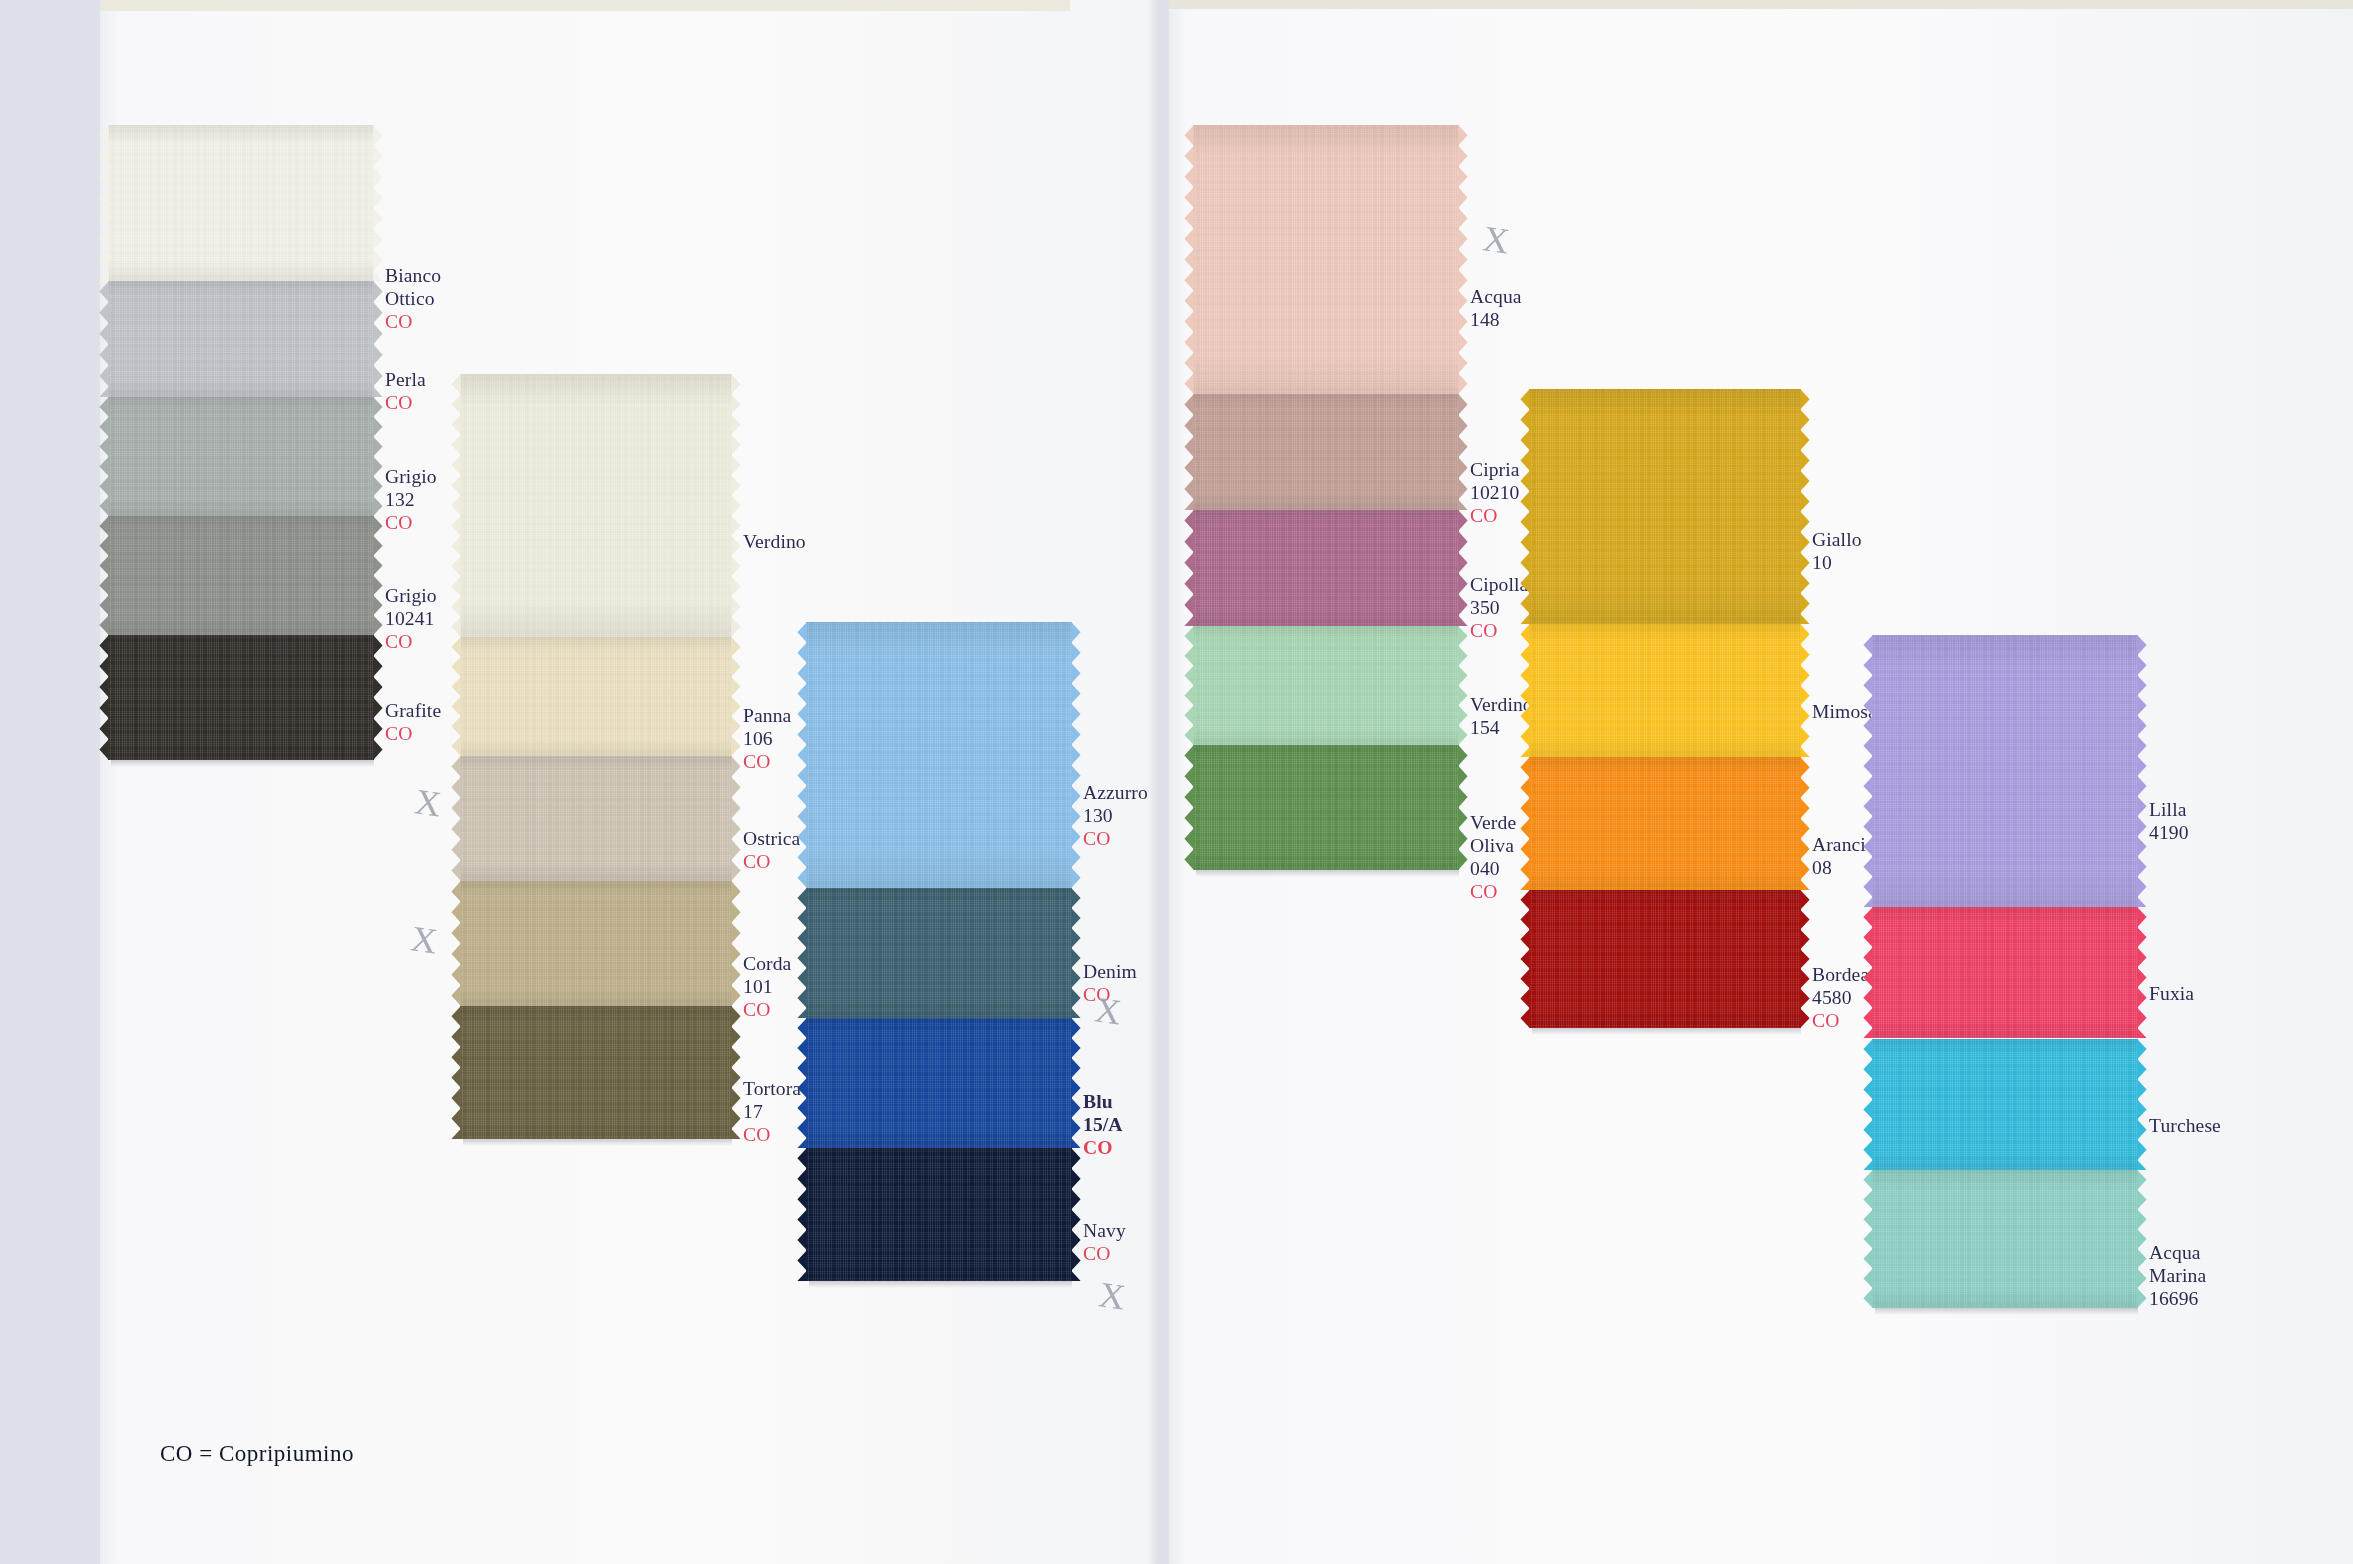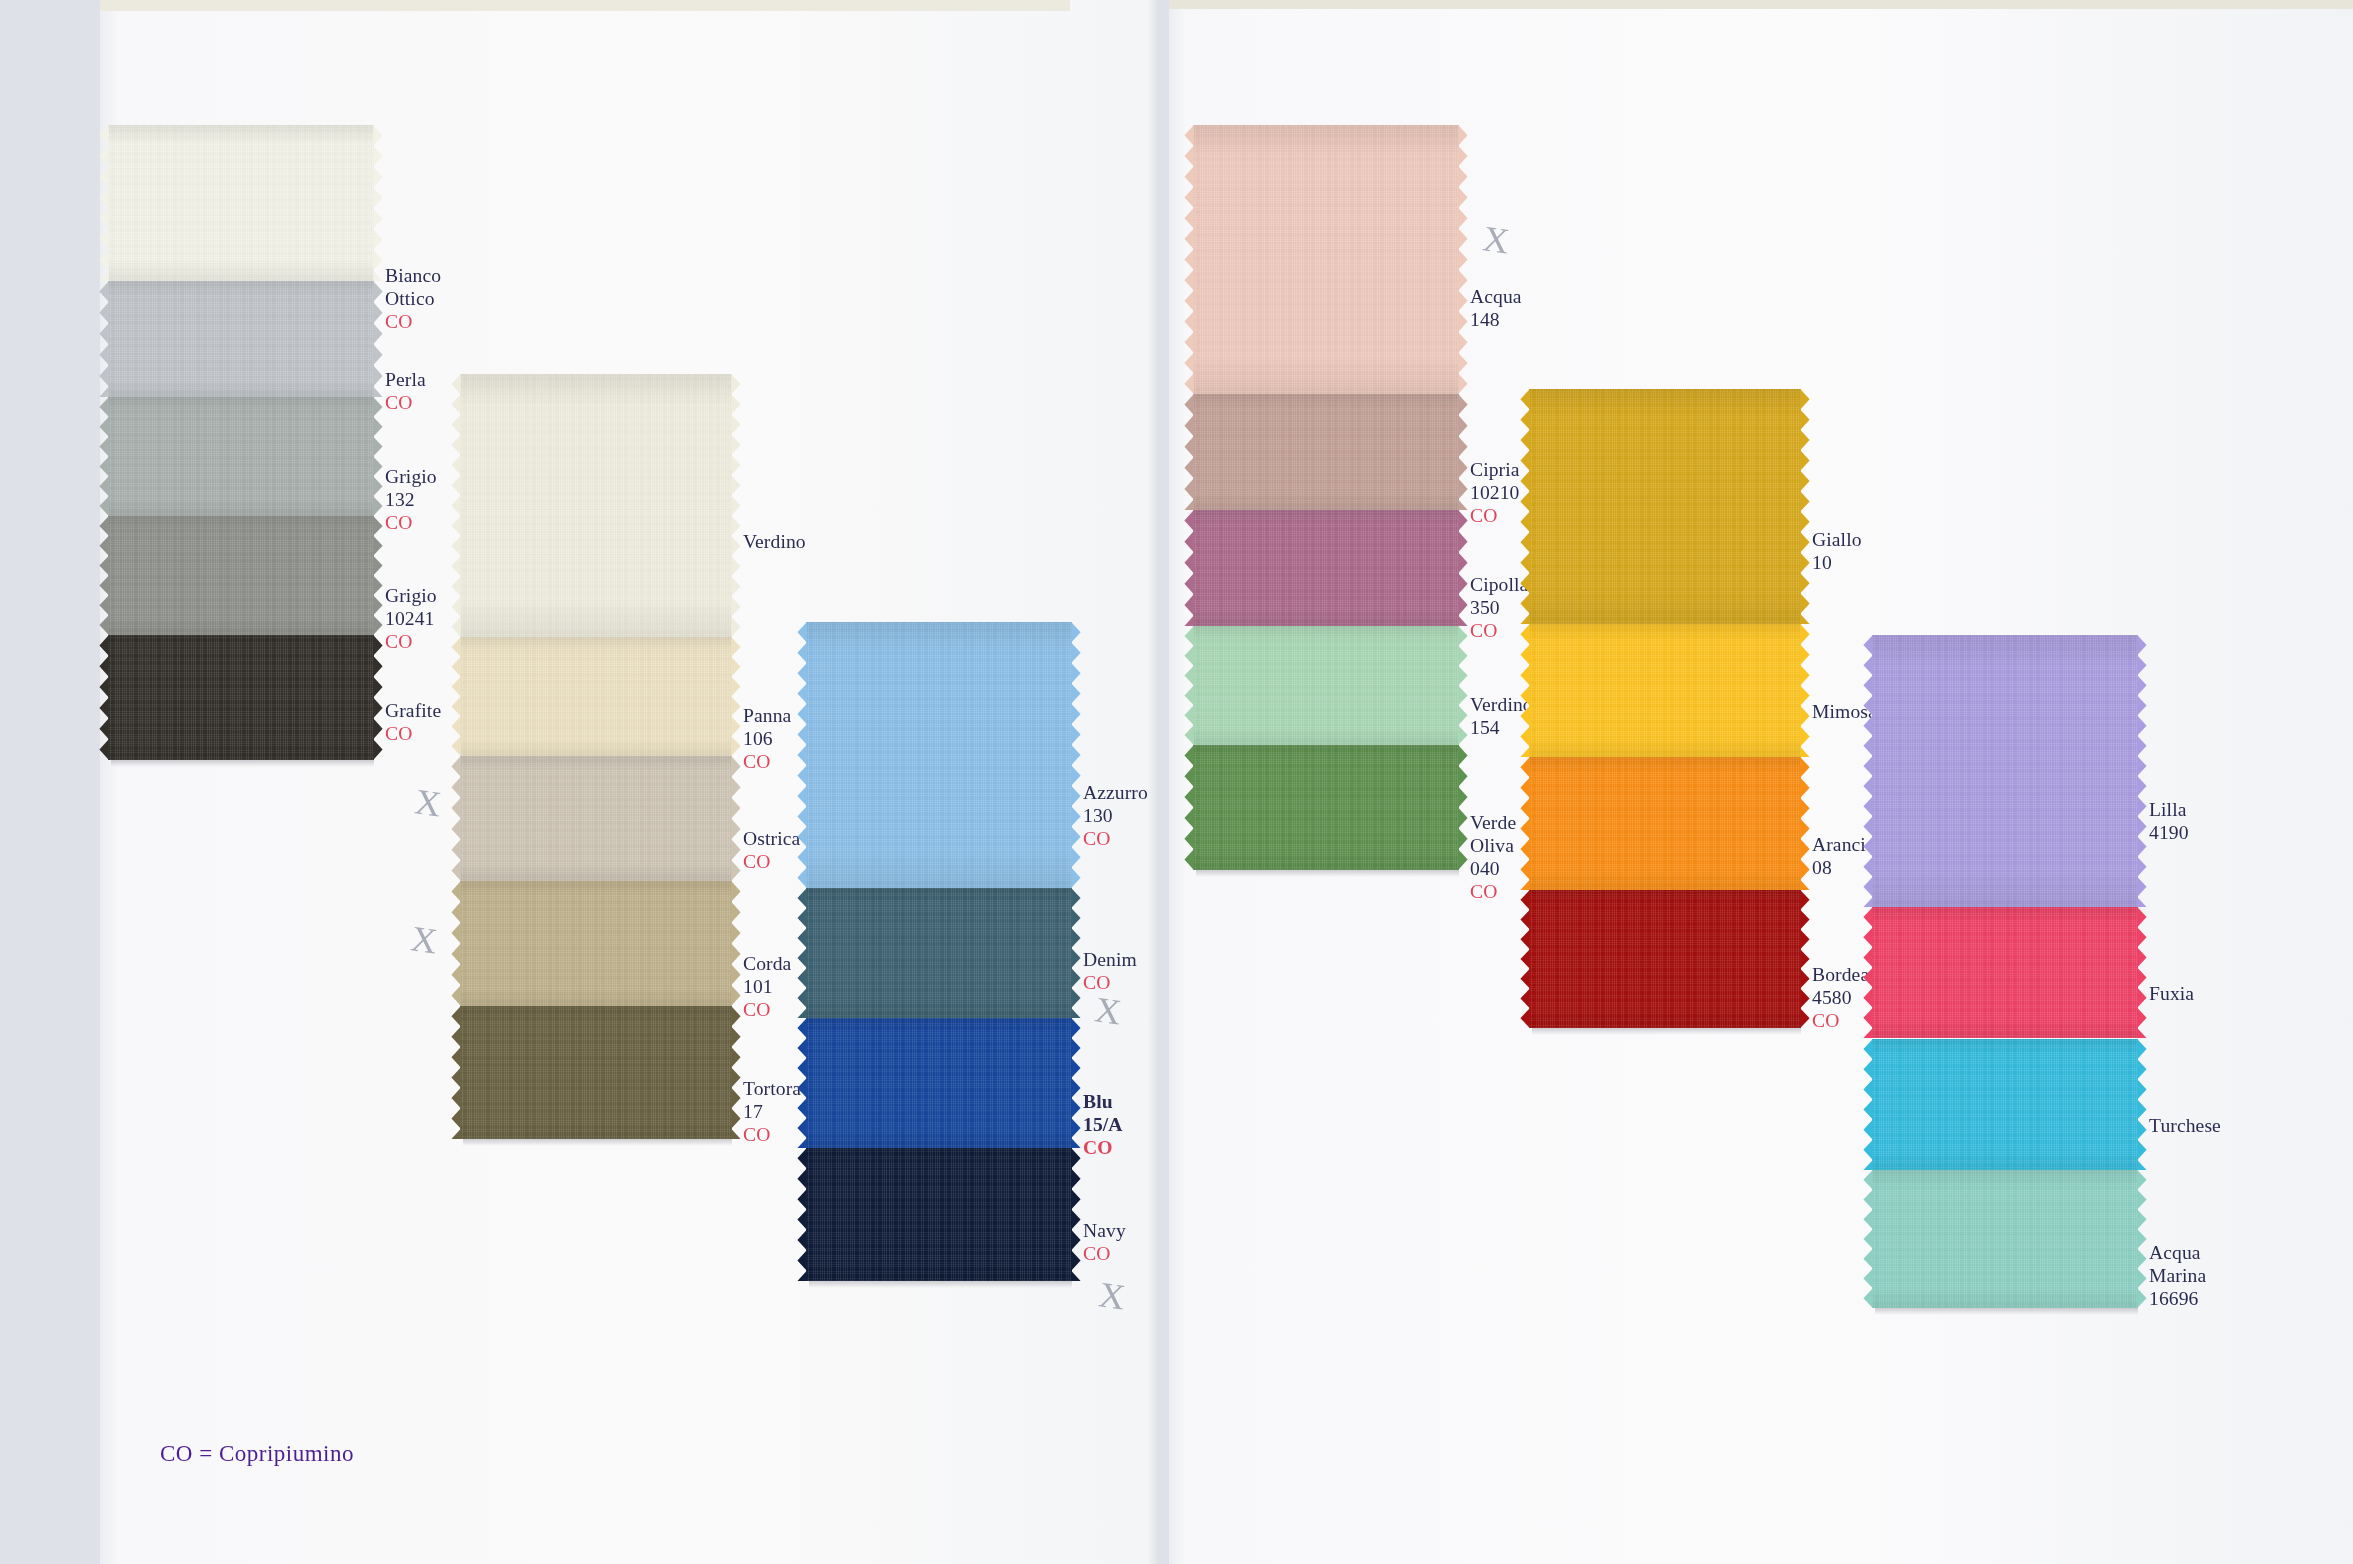--- a/index.html
+++ b/index.html
@@ -45,21 +45,21 @@
     position:absolute;
     font-size:19.6px;line-height:23px;
     color:#2b2c52;
     white-space:nowrap;
     letter-spacing:0.1px;
   }
   .label .co{color:#e0445a;display:block;}
   .label .ln{display:block;}
   .footnote{
     position:absolute;left:160px;top:1441px;
-    font-size:23px;color:#4c1d95;letter-spacing:0.5px;
+    font-size:23px;color:#0f172a;letter-spacing:0.5px;
   }
   .pencil{
     position:absolute;color:#9aa0ad;font-size:36px;
     font-family:"Liberation Serif",serif;
     transform:rotate(8deg);opacity:.85;user-select:none;
   }
 </style>
 </head>
 <body>
 
@@ -194,21 +194,21 @@
         <span class="ln">Azzurro</span>
         <span class="ln">130</span>
         <span class="co">CO</span>
       </div>
       <div class="sw" style="position: absolute; left: 0px; top: 266px; width: 266px; height: 130px; background: rgb(61, 98, 114);">
         <div style="position: absolute; inset: 0px; pointer-events: none; opacity: 0.3; background-image: repeating-linear-gradient(90deg, rgba(255, 255, 255, 0.3) 0px, rgba(255, 255, 255, 0.3) 0.8px, rgba(0, 0, 0, 0.05) 0.8px, rgba(0, 0, 0, 0.05) 2.3px), repeating-linear-gradient(0deg, rgba(255, 255, 255, 0.22) 0px, rgba(255, 255, 255, 0.22) 0.8px, rgba(0, 0, 0, 0.05) 0.8px, rgba(0, 0, 0, 0.05) 2.3px);"></div>
         <div style="position: absolute; inset: 0px; pointer-events: none; background: linear-gradient(rgba(0, 0, 0, 0.07) 0px, rgba(0, 0, 0, 0) 12%, rgba(0, 0, 0, 0) 86%, rgba(0, 0, 0, 0.06) 100%);"></div>
         <div style="position: absolute; top: 0px; height: 130px; width: 9.4px; background: rgb(61, 98, 114); left: -8.6px; clip-path: polygon(100% 0%, 0% 7.69%, 100% 15.38%, 0% 23.08%, 100% 30.77%, 0% 38.46%, 100% 46.15%, 0% 53.85%, 100% 61.54%, 0% 69.23%, 100% 76.92%, 0% 84.62%, 100% 92.31%, 0% 100%, 100% 100%, 100% 0%);"></div>
         <div style="position: absolute; top: 0px; height: 130px; width: 9.4px; background: rgb(61, 98, 114); right: -8.6px; clip-path: polygon(0% 0%, 100% 7.69%, 0% 15.38%, 100% 23.08%, 0% 30.77%, 100% 38.46%, 0% 46.15%, 100% 53.85%, 0% 61.54%, 100% 69.23%, 0% 76.92%, 100% 84.62%, 0% 92.31%, 100% 100%, 0% 100%, 0% 0%);"></div>
       </div>
-      <div class="label" style="left: 277px; top: 326px; font-family: Liberation Serif, serif;">
+      <div class="label" style="left: 277px; top: 338px; font-family: Liberation Serif, serif;">
         <span class="ln">Denim</span>
         <span class="co">CO</span>
       </div>
       <div class="sw" style="position: absolute; left: 0px; top: 396px; width: 266px; height: 130px; background: rgb(23, 71, 158);">
         <div style="position: absolute; inset: 0px; pointer-events: none; opacity: 0.3; background-image: repeating-linear-gradient(90deg, rgba(255, 255, 255, 0.3) 0px, rgba(255, 255, 255, 0.3) 0.8px, rgba(0, 0, 0, 0.05) 0.8px, rgba(0, 0, 0, 0.05) 2.3px), repeating-linear-gradient(0deg, rgba(255, 255, 255, 0.22) 0px, rgba(255, 255, 255, 0.22) 0.8px, rgba(0, 0, 0, 0.05) 0.8px, rgba(0, 0, 0, 0.05) 2.3px);"></div>
         <div style="position: absolute; inset: 0px; pointer-events: none; background: linear-gradient(rgba(0, 0, 0, 0.07) 0px, rgba(0, 0, 0, 0) 12%, rgba(0, 0, 0, 0) 86%, rgba(0, 0, 0, 0.06) 100%);"></div>
         <div style="position: absolute; top: 0px; height: 130px; width: 9.4px; background: rgb(23, 71, 158); left: -8.6px; clip-path: polygon(100% 0%, 0% 7.69%, 100% 15.38%, 0% 23.08%, 100% 30.77%, 0% 38.46%, 100% 46.15%, 0% 53.85%, 100% 61.54%, 0% 69.23%, 100% 76.92%, 0% 84.62%, 100% 92.31%, 0% 100%, 100% 100%, 100% 0%);"></div>
         <div style="position: absolute; top: 0px; height: 130px; width: 9.4px; background: rgb(23, 71, 158); right: -8.6px; clip-path: polygon(0% 0%, 100% 7.69%, 0% 15.38%, 100% 23.08%, 0% 30.77%, 100% 38.46%, 0% 46.15%, 100% 53.85%, 0% 61.54%, 100% 69.23%, 0% 76.92%, 100% 84.62%, 0% 92.31%, 100% 100%, 0% 100%, 0% 0%);"></div>
       </div>
       <div class="label" style="left: 277px; top: 468px; font-weight: bold;">

